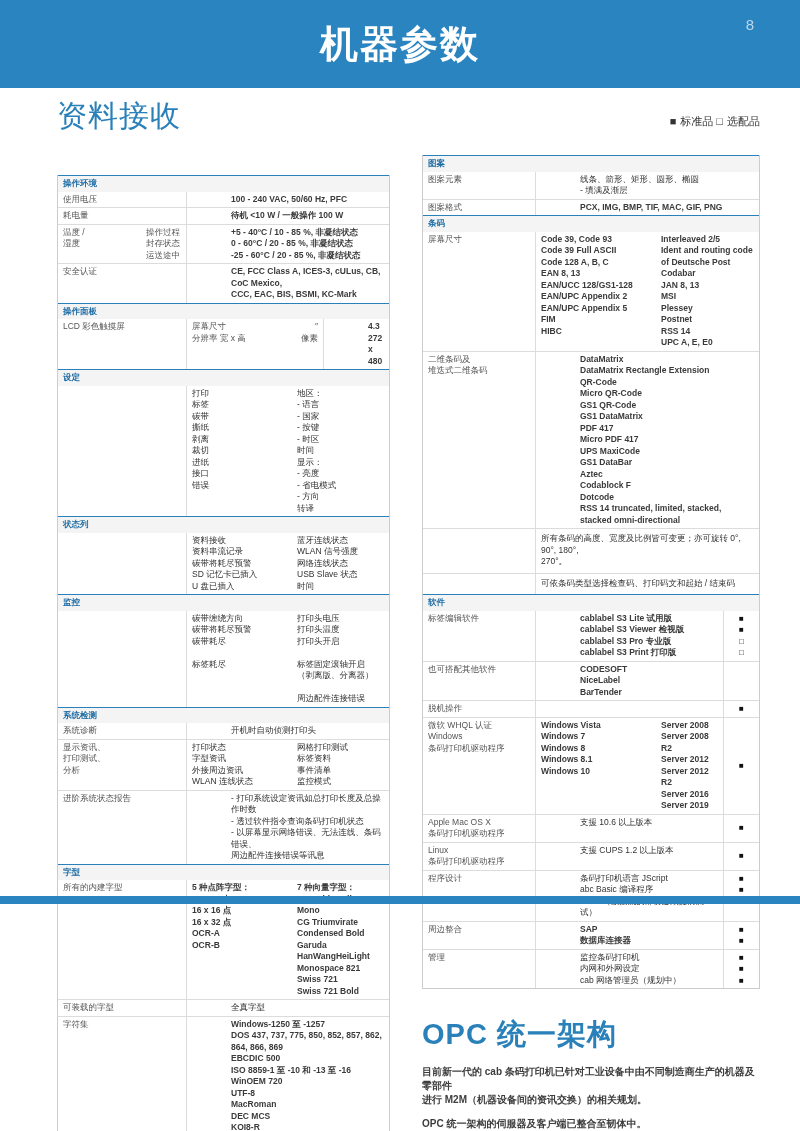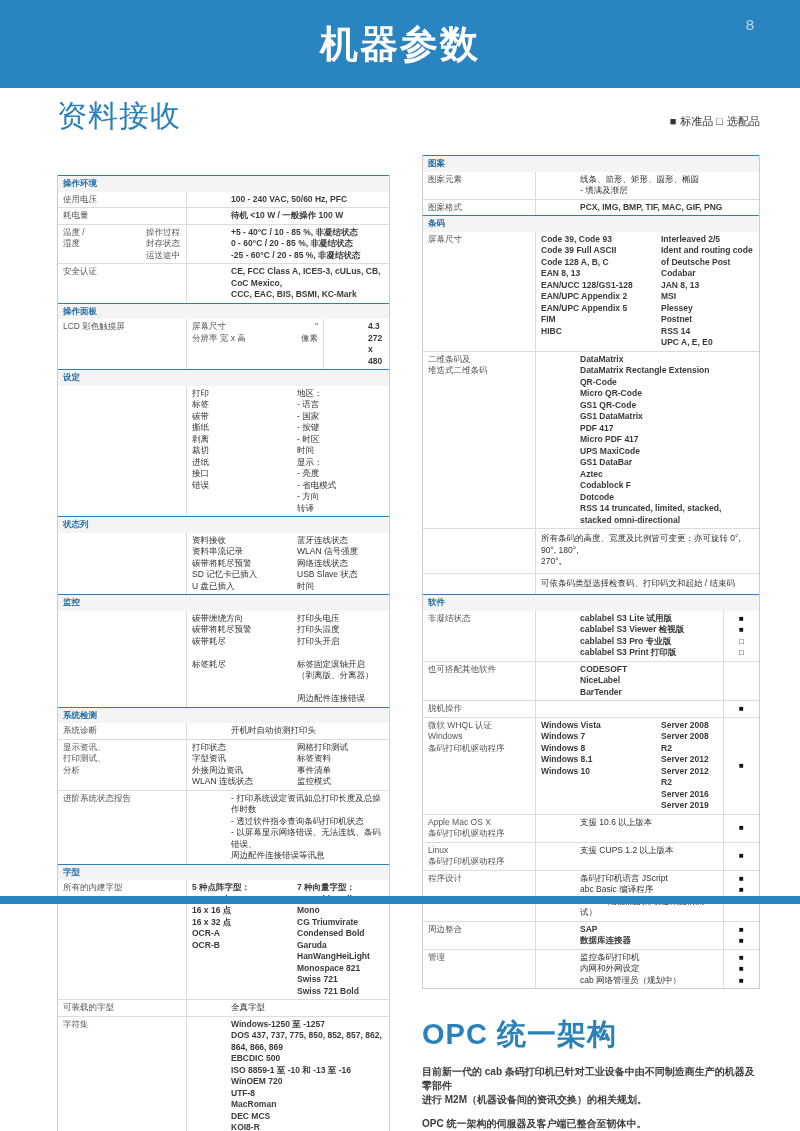--- a/index.html
+++ b/index.html
@@ -326,21 +326,21 @@
           <div class="c v bl notecell">所有条码的高度、宽度及比例皆可变更；亦可旋转 0°, 90°, 180°,
 270°。</div>
         </div>
         <div class="row r2b">
           <div class="c l"></div>
           <div class="c v bl notecell">可依条码类型选择检查码、打印码文和起始 / 结束码</div>
         </div>
 
         <div class="sec">软件</div>
         <div class="row soft">
-          <div class="c l">非凝结状态</div>
+          <div class="c l">标签编辑软件</div>
           <div class="c v b bl">cablabel S3 Lite 试用版
 cablabel S3 Viewer 检视版
 cablabel S3 Pro 专业版
 cablabel S3 Print 打印版</div>
           <div class="mark bl">■
 ■
 □
 □</div>
         </div>
         <div class="row soft">

